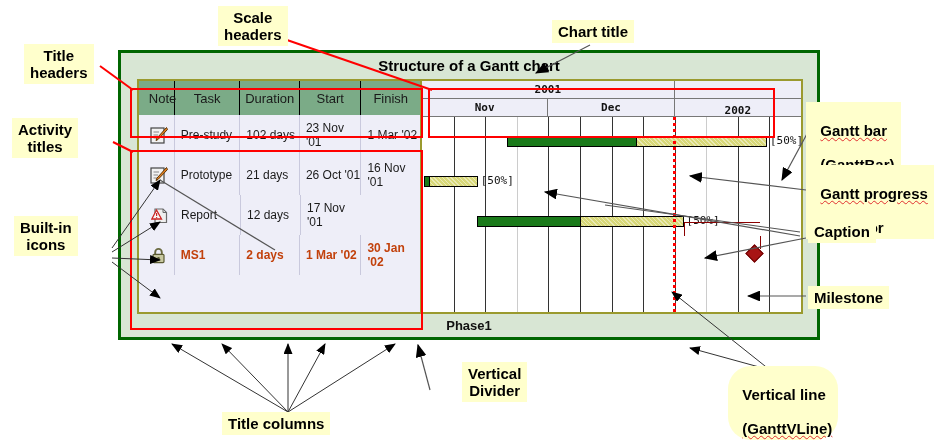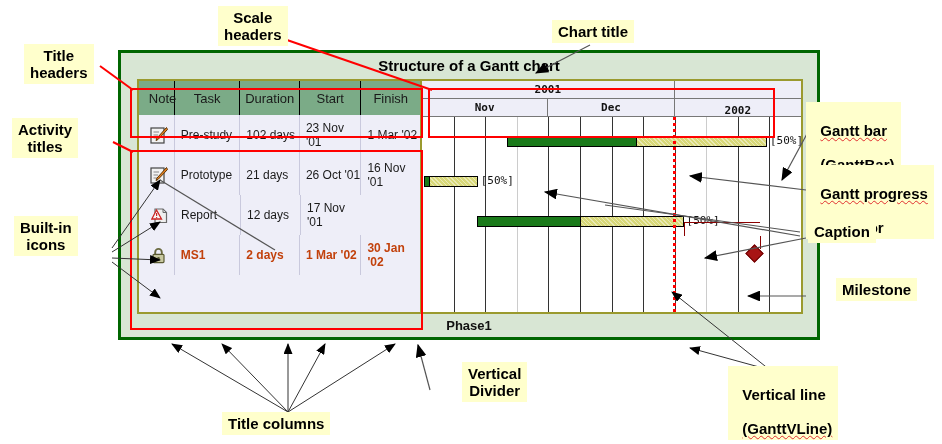--- a/index.html
+++ b/index.html
@@ -306,22 +306,22 @@
   <span class="sq">Gantt bar</span><br>
   <span class="sq">(GanttBar)</span>
 </div>
 
 <div class="callout" style="left:806px;top:165px;text-align:left;">
   <span class="sq">Gantt progress</span><br>
   <span>indicator</span>
 </div>
 
 <div class="callout" style="left:808px;top:220px;text-align:left;">Caption</div>
-<div class="callout" style="left:808px;top:278px;text-align:right;margin-left:28px;">Milestone</div>
+<div class="callout" style="left:808px;top:286px;text-align:right;">Milestone</div>
 
 <div class="callout" style="left:462px;top:362px;">Vertical
 Divider</div>
 <div class="callout" style="left:222px;top:412px;">Title columns</div>
 
-<div class="callout" style="left:728px;top:366px;text-align:left;">
+<div class="callout" style="left:728px;top:366px;text-align:left;border-radius:23px;">
   <span>Vertical line</span><br>
   <span class="sq">(GanttVLine)</span>
 </div>
 
 </body></html>

